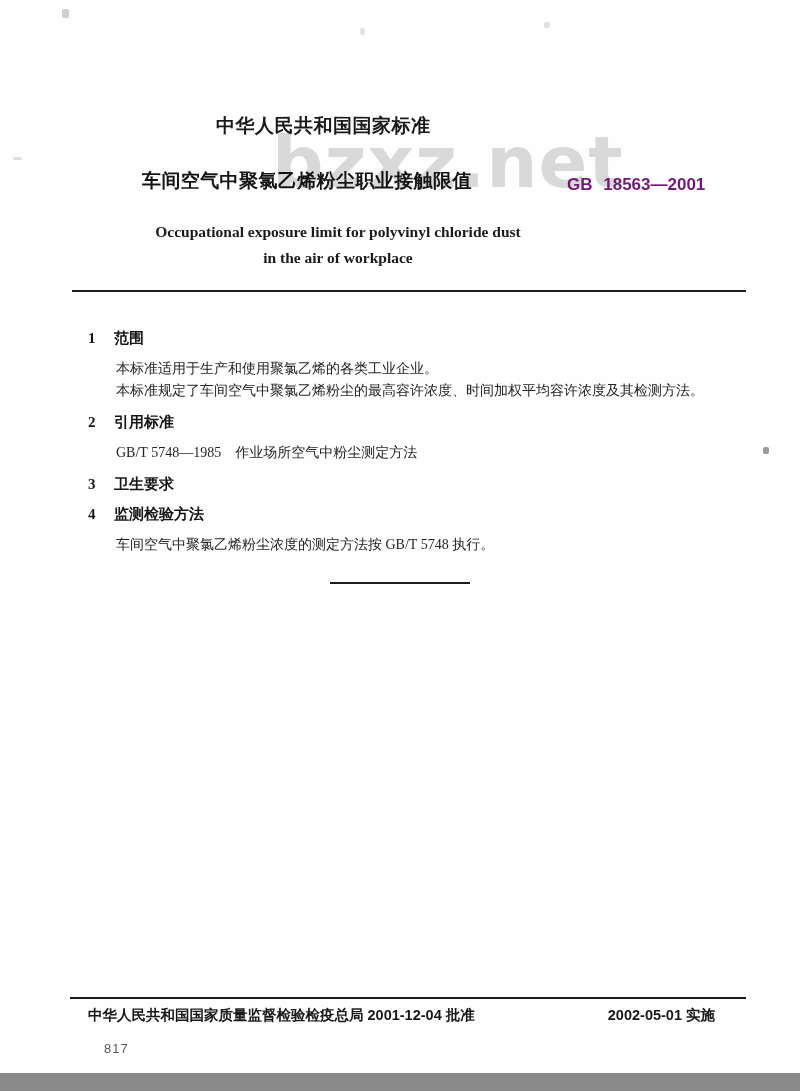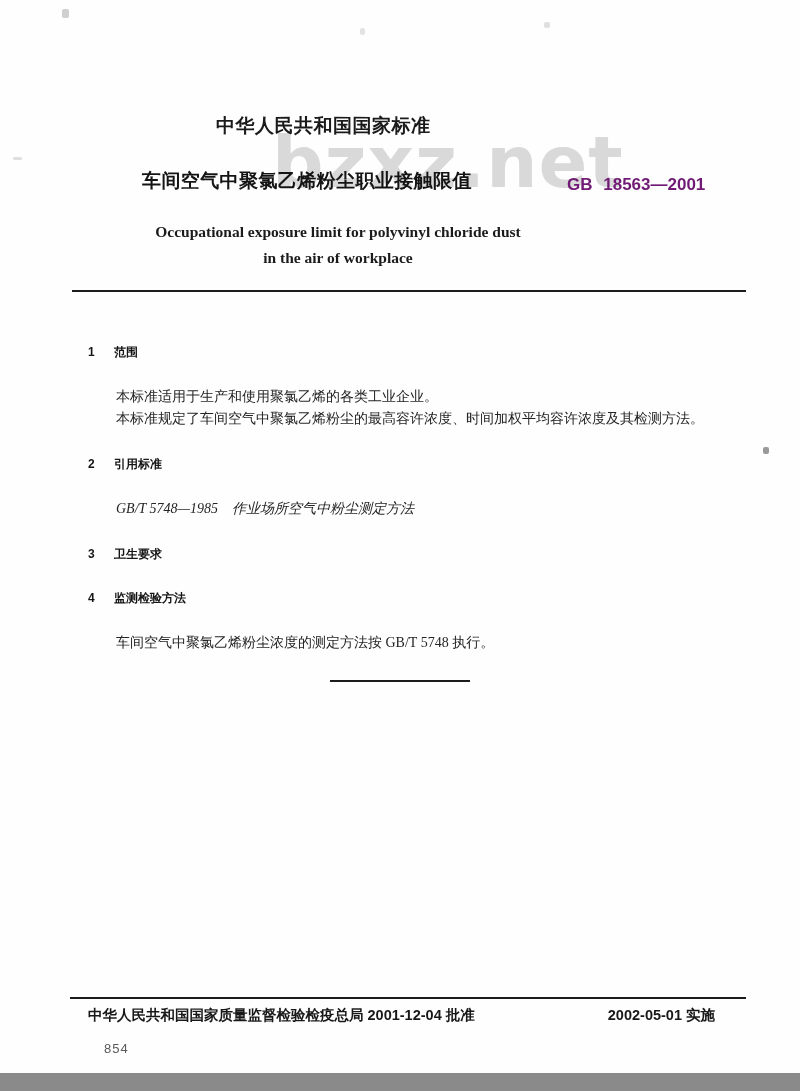--- a/index.html
+++ b/index.html
@@ -35,30 +35,30 @@
   .title-en{
     position:absolute;left:88px;top:219px;width:500px;text-align:center;
     font-weight:700;font-size:15.5px;line-height:26px;color:#1b1b1b;
   }
   .rule-top{position:absolute;left:72px;top:290px;width:674px;height:2px;background:#1c1c1c;}
   .document-body{
     position:absolute;left:88px;top:318px;width:624px;
     font-size:14px;color:#262626;
   }
   .sec-head{
-    margin:24px 0;height:20px;line-height:20px;
-    font-family:Liberation Sans, sans-serif;
-    font-weight:700;font-size:12px;color:#151515;
+    margin:10px 0;height:20px;line-height:20px;
+    font-family:Liberation Serif, serif;
+    font-weight:700;font-size:15px;color:#151515;
   }
   .sec-no{display:inline-block;min-width:26px;}
   .para{
     margin:0;line-height:22px;text-indent:2em;text-align:justify;
     font-size:14px;color:#242424;
   }
-  .para.ref{text-align:left;font-style:italic;}
+  .para.ref{text-align:left;}
   .end-rule{margin:26px auto 0;width:140px;border:0;border-top:2px solid #1c1c1c;}
   .footer-rule{position:absolute;left:70px;top:997px;width:676px;height:2px;background:#1b1b1b;}
   .footer-row{
     position:absolute;left:88px;top:1005px;width:627px;
     display:flex;justify-content:space-between;align-items:flex-start;
     font-family:"Liberation Sans","DejaVu Sans",sans-serif;
     font-weight:700;font-size:14.5px;color:#181818;line-height:20px;
   }
   .page-no{
     position:absolute;left:104px;top:1041px;
@@ -131,15 +131,15 @@
           </div>
   </section>
 <hr class="end-rule">
       </div>
 
     <div class="footer-rule"></div>
     <div class="footer-row">
       <span>中华人民共和国国家质量监督检验检疫总局 2001-12-04 批准</span>
       <span>2002-05-01 实施</span>
     </div>
-    <div class="page-no">854</div>
+    <div class="page-no">817</div>
   </div>
 </div>
 
 </body></html>

